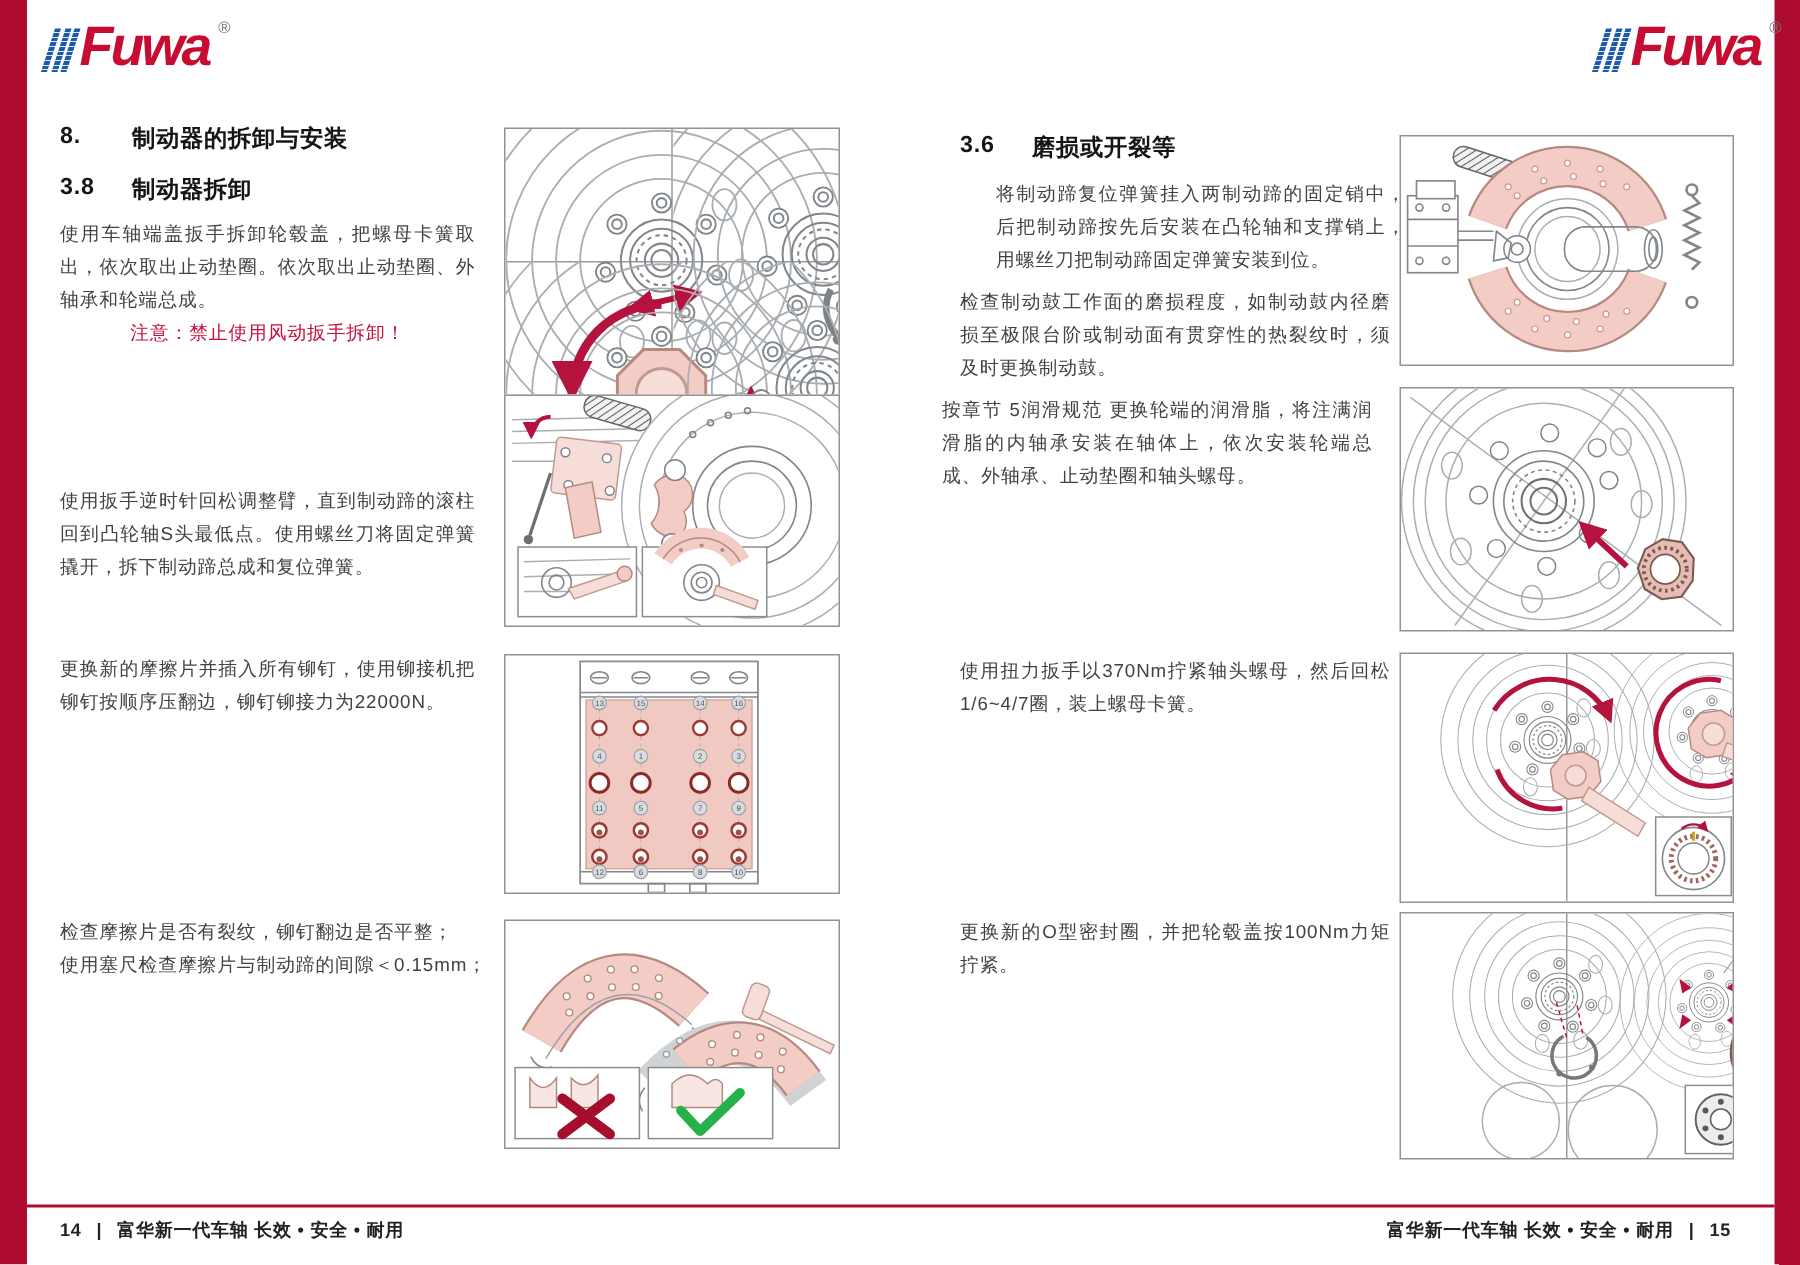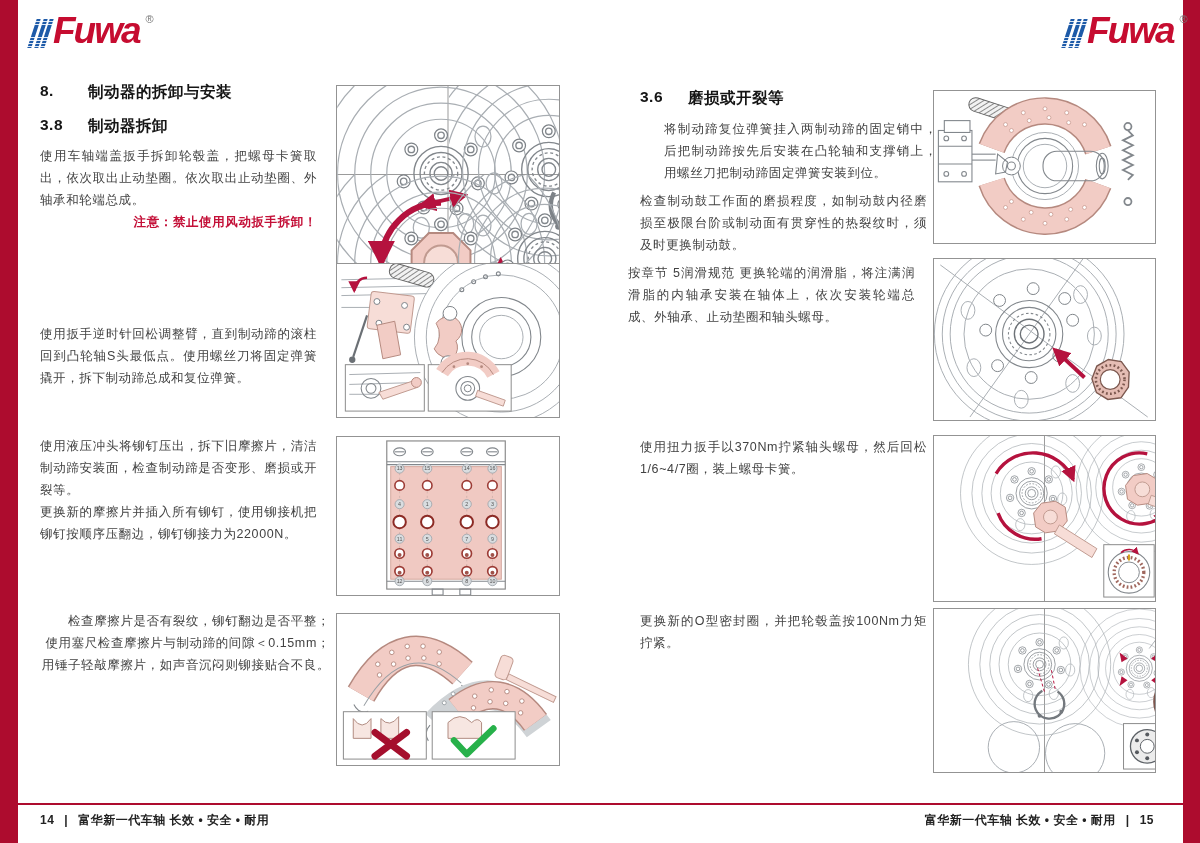--- a/index.html
+++ b/index.html
@@ -17,21 +17,21 @@
      background:repeating-linear-gradient(180deg,#1d5aa8 0 2.4px,#dde7f4 2.4px 3.1px)}
   .logo .word{font-size:37px;font-weight:bold;font-style:italic;color:#c60c30;
      letter-spacing:-2px;line-height:1;padding-right:2px}
   .logo .reg{font-size:11px;color:#777;margin-top:1px}
   
   .h1{position:absolute;display:flex;font-weight:bold;color:#151515;font-size:15.5px;letter-spacing:.5px}
   .h1 .no{width:48px;flex:0 0 48px}
   .para{position:absolute;font-size:12.5px;line-height:22px;letter-spacing:.6px;
         color:#424242;text-align:justify}
   .para p{margin:0}
-  .note{color:#c41038;font-weight:bold;text-align:right}
+  .note{color:#c41038;font-weight:normal;text-align:center}
   .pline{white-space:nowrap}
   
   .fig{position:absolute;background:#fff;border:1px solid #939393}
   .fig svg{display:block;width:100%;height:100%}
   .ln{fill:none;stroke:#a9aeb3;stroke-width:1}
   .ln2{fill:none;stroke:#82878c;stroke-width:1.1}
   .nut{fill:#fff;stroke:#7e8388;stroke-width:1}
   .pink{fill:#f2ccc5;stroke:#b5897f;stroke-width:1}
   .pink2{fill:#f7ddd7;stroke:#c09a90;stroke-width:1}
   .red{stroke:#b5123e;fill:none}
@@ -77,27 +77,25 @@
   <span>制动器拆卸</span>
 </div>
 <div class="para" style="left:40px;top:145px;width:277px">
   <p>使用车轴端盖扳手拆卸轮毂盖，把螺母卡簧取出，依次取出止动垫圈。依次取出止动垫圈、外轴承和轮端总成。</p>
   <p class="note">注意：禁止使用风动扳手拆卸！</p>
 </div>
 <div class="para" style="left:40px;top:323px;width:277px">
   <p>使用扳手逆时针回松调整臂，直到制动蹄的滚柱回到凸轮轴S头最低点。使用螺丝刀将固定弹簧撬开，拆下制动蹄总成和复位弹簧。</p>
 </div>
 <div class="para" style="left:40px;top:435px;width:277px">
-  <p>使用液压冲头将铆钉压出，拆下旧摩擦片，清洁制动蹄安装面，检查制动蹄是否变形、磨损或开裂等。</p>
   <p>更换新的摩擦片并插入所有铆钉，使用铆接机把铆钉按顺序压翻边，铆钉铆接力为22000N。</p>
 </div>
-<div class="para" style="left:40px;top:610px;width:290px;text-align:right">
+<div class="para" style="left:40px;top:610px;width:290px;text-align:left">
   <p class="pline">检查摩擦片是否有裂纹，铆钉翻边是否平整；</p>
   <p class="pline">使用塞尺检查摩擦片与制动蹄的间隙＜0.15mm；</p>
-  <p class="pline">用锤子轻敲摩擦片，如声音沉闷则铆接贴合不良。</p>
 </div>
 
 <div class="h1" style="left:640px;top:88px;width:300px">
   <span class="no">3.6</span>
   <span>磨损或开裂等</span>
 </div>
 <div class="para" style="left:664px;top:118px;width:287px">
   <p>将制动蹄复位弹簧挂入两制动蹄的固定销中，然后把制动蹄按先后安装在凸轮轴和支撑销上，使用螺丝刀把制动蹄固定弹簧安装到位。</p>
 </div>
 <div class="para" style="left:640px;top:190px;width:287px">

